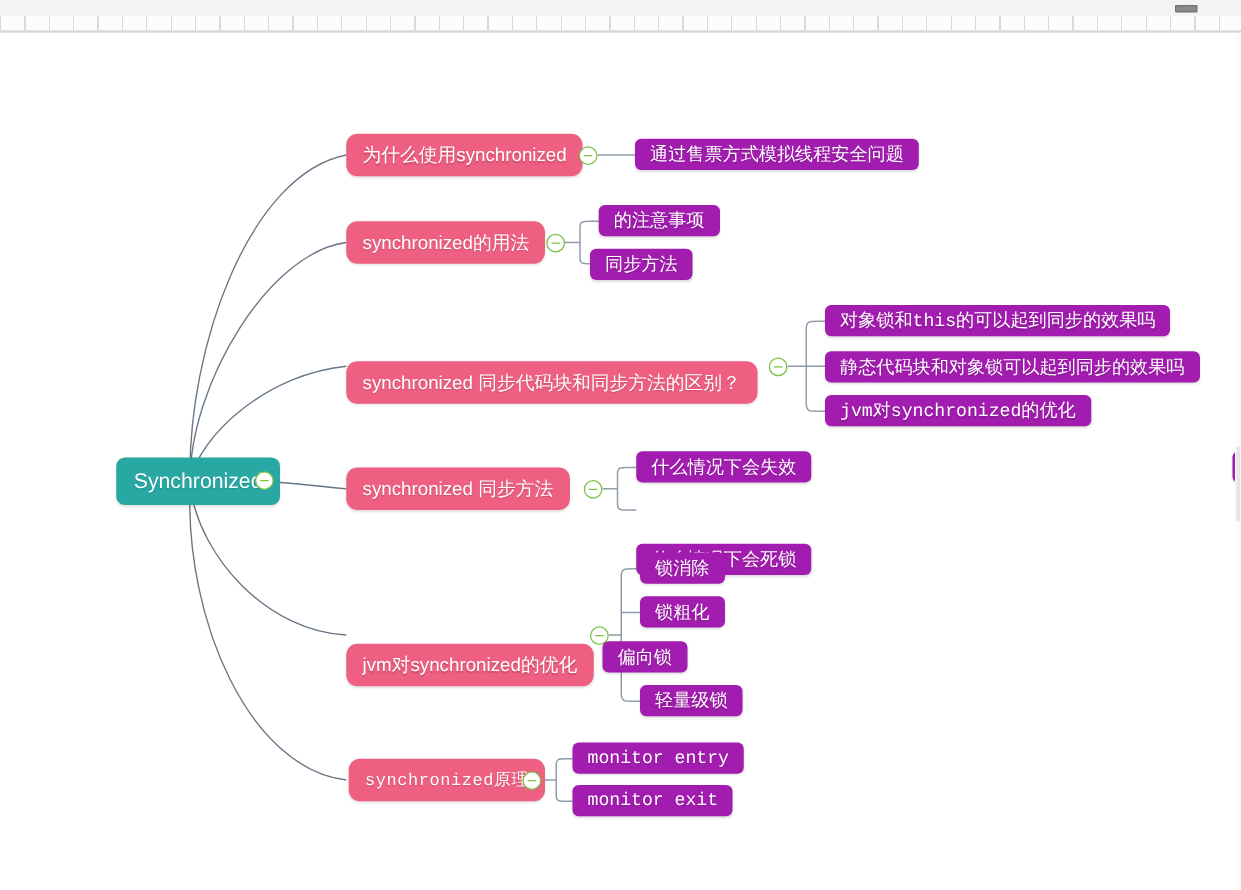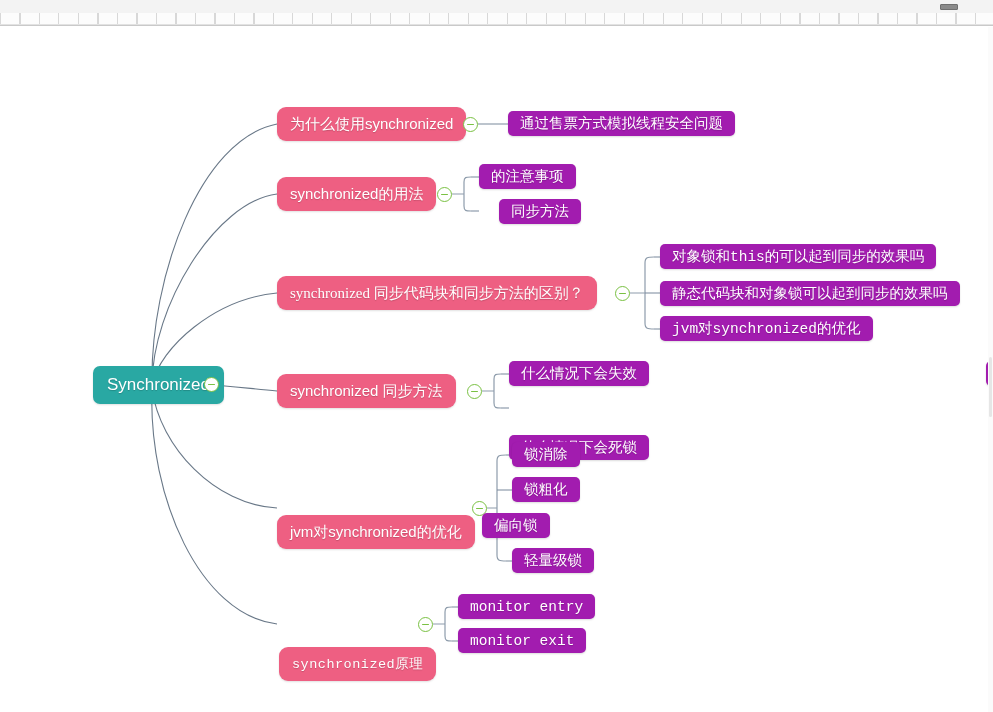--- a/index.html
+++ b/index.html
@@ -156,23 +156,23 @@
     <div class="toggle" style="left:463px; top:90px;">
       <i></i>
     </div>
     <div class="node l2" style="left:508px; top:84px;">通过售票方式模拟线程安全问题</div>
 
     <div class="node l1" style="left:277px; top:150px;">synchronized的用法</div>
     <div class="toggle" style="left:437px; top:160px;">
       <i></i>
     </div>
     <div class="node l2" style="left:479px; top:137px;">的注意事项</div>
-    <div class="node l2" style="left:499px; top:172px;">同步方法</div>
-
-    <div class="node l1" style="left:277px; top:249px;font-family:Liberation Serif, serif;">synchronized 同步代码块和同步方法的区别？</div>
+    <div class="node l2" style="left:472px; top:172px;">同步方法</div>
+
+    <div class="node l1" style="left:277px; top:262px;">synchronized 同步代码块和同步方法的区别？</div>
     <div class="toggle" style="left:615px; top:259px;">
       <i></i>
     </div>
     <div class="node l2" style="left:660px; top:217px;">对象锁和this的可以起到同步的效果吗</div>
     <div class="node l2" style="left:660px; top:254px;">静态代码块和对象锁可以起到同步的效果吗</div>
     <div class="node l2" style="left:660px; top:289px;">jvm对synchronized的优化</div>
 
     <div class="node l1" style="left:277px; top:347px;">synchronized 同步方法</div>
     <div class="toggle" style="left:467px; top:357px;">
       <i></i>
@@ -182,21 +182,21 @@
 
     <div class="node l1" style="left:277px; top:488px;">jvm对synchronized的优化</div>
     <div class="toggle" style="left:472px; top:474px;">
       <i></i>
     </div>
     <div class="node l2" style="left:512px; top:415px;">锁消除</div>
     <div class="node l2" style="left:512px; top:450px;">锁粗化</div>
     <div class="node l2" style="left:482px; top:486px;">偏向锁</div>
     <div class="node l2" style="left:512px; top:521px;">轻量级锁</div>
 
-    <div class="node l1 mono" style="left:279px; top:580px;margin-top:40px;">synchronized原理</div>
+    <div class="node l1 mono" style="left:279px; top:580px;">synchronized原理</div>
     <div class="toggle" style="left:418px; top:590px;">
       <i></i>
     </div>
     <div class="node l2" style="left:458px; top:567px;">monitor entry</div>
     <div class="node l2" style="left:458px; top:601px;">monitor exit</div>
 
     <div class="node l2" style="left:986px; top:334px; width:30px; overflow:hidden;"></div>
   </div>
 
   <div class="vscroll">

